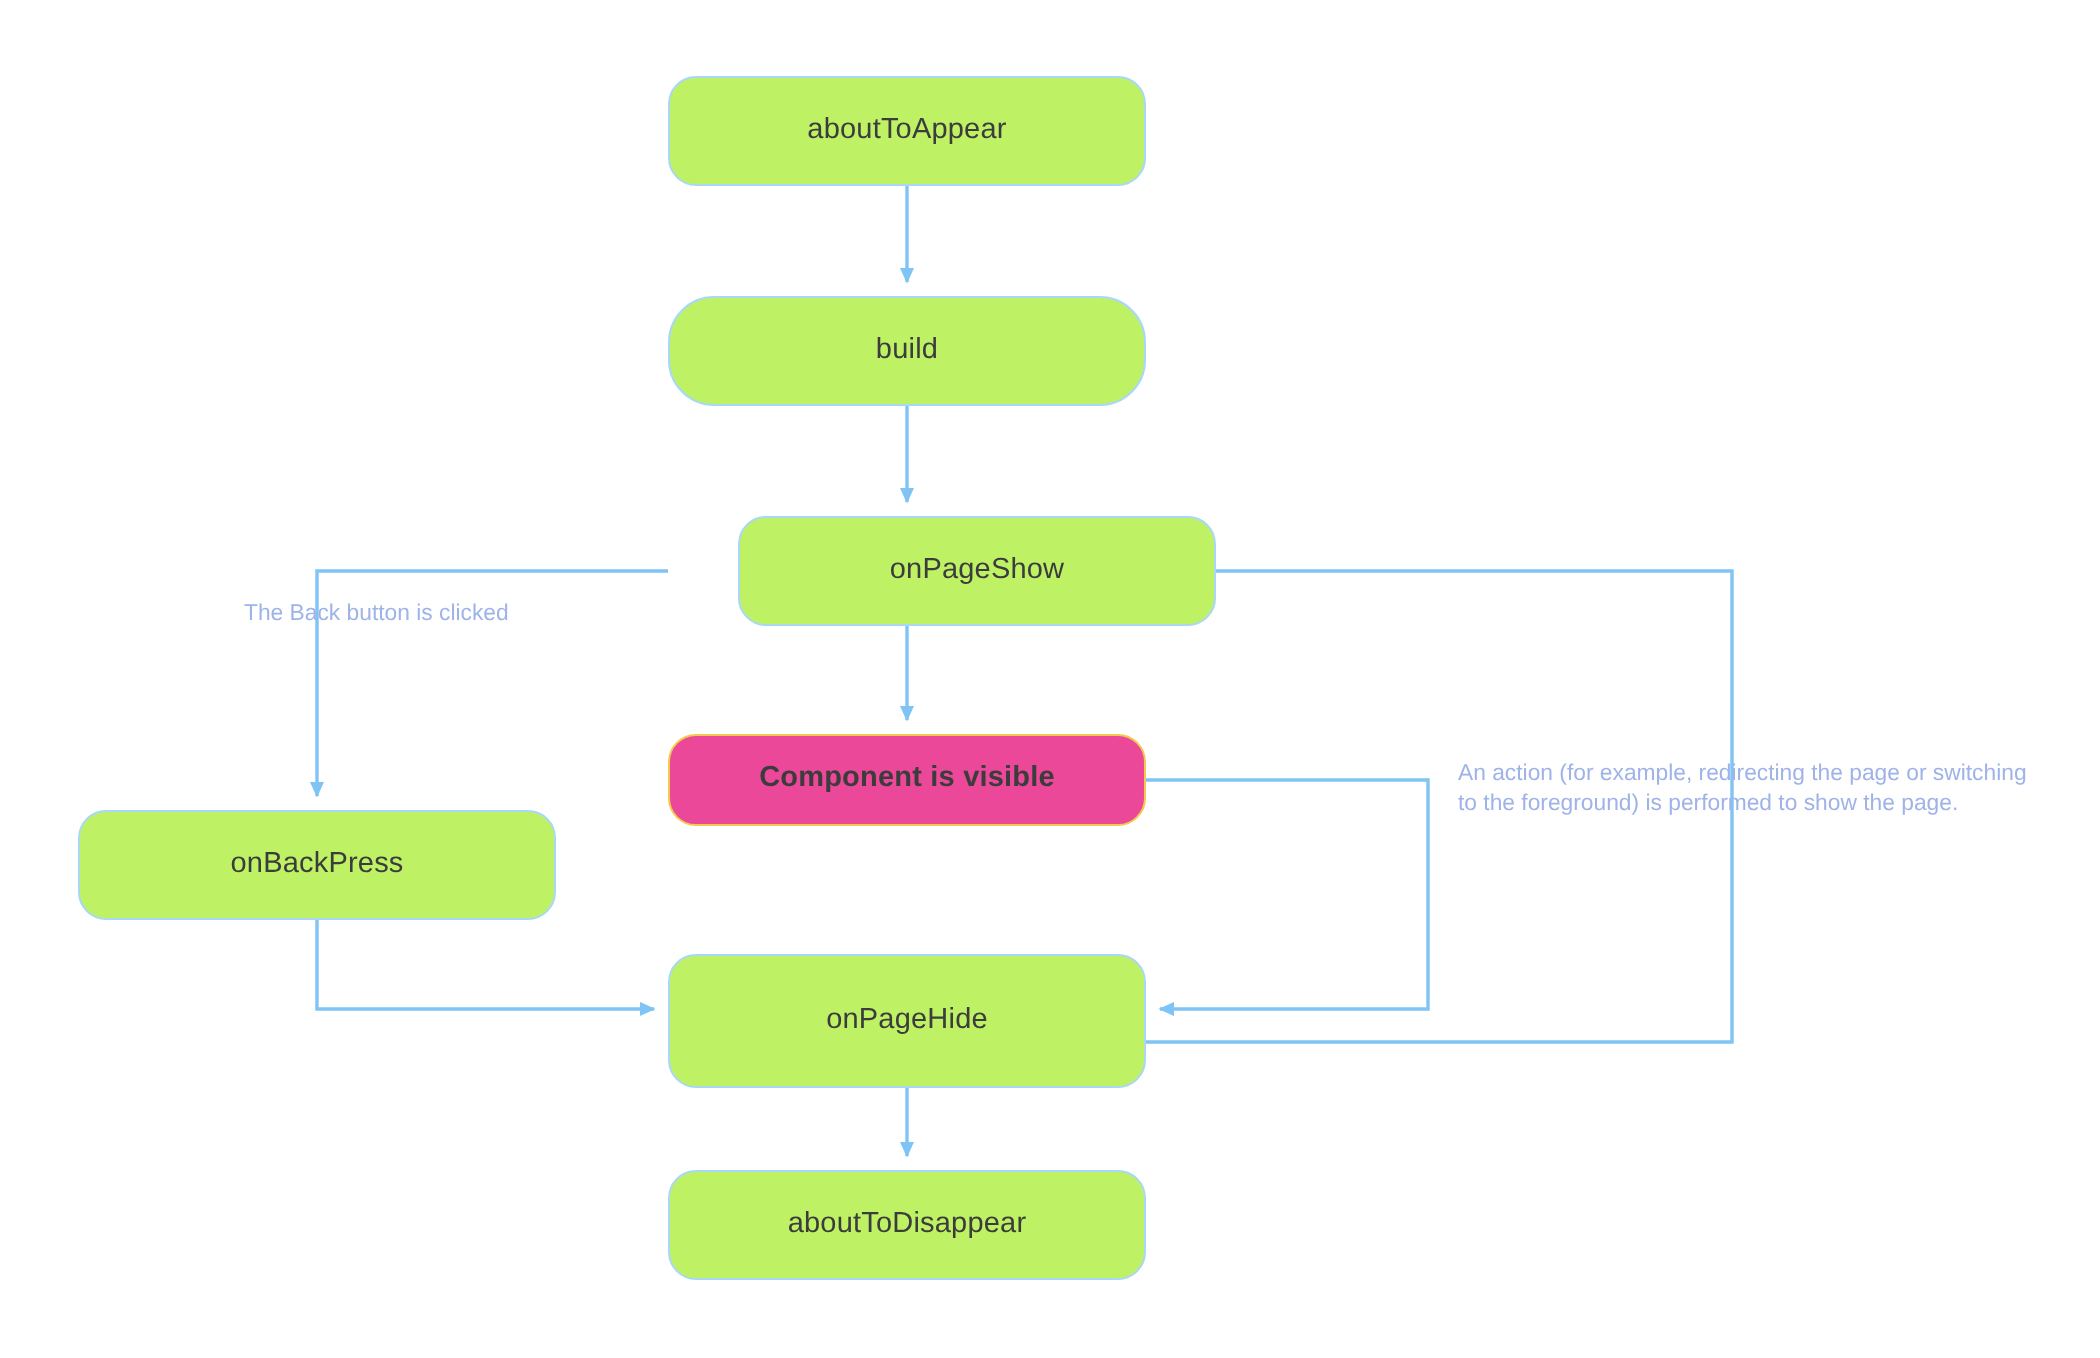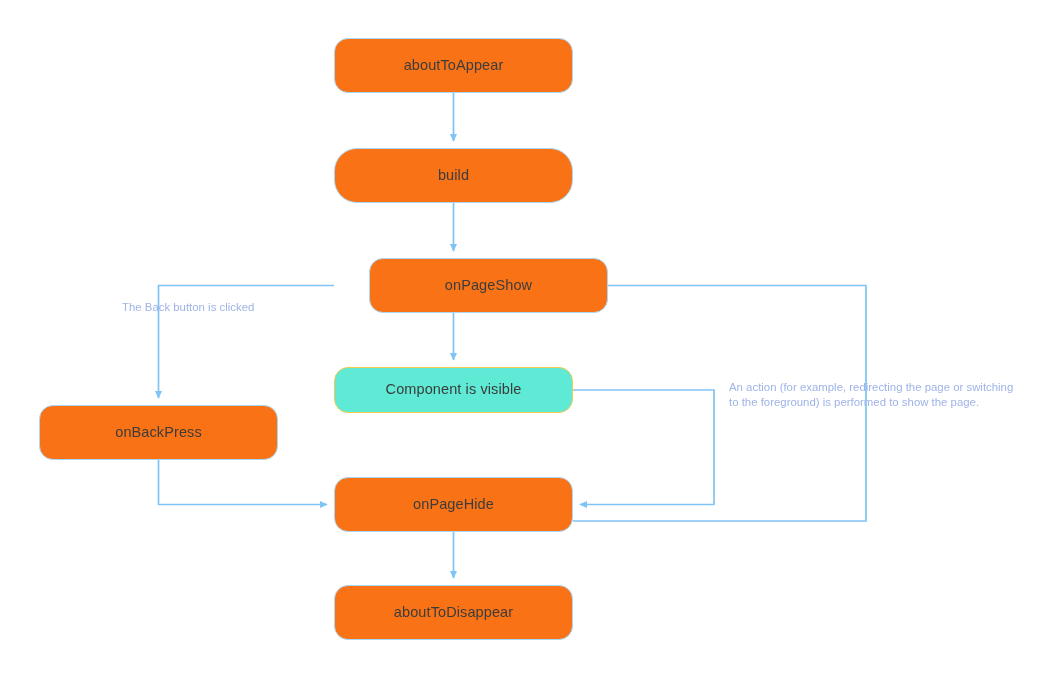--- a/index.html
+++ b/index.html
@@ -35,26 +35,27 @@
     justify-content: center;
     border-radius: 14px;
     font-size: 14.5px;
     letter-spacing: 0.1px;
     color: #3c3c3c;
     text-align: center;
     line-height: 1.2;
     z-index: 2;
   }
   .node.blue {
-    background: #f97316;
+    background: #bef264;
     border: 1.3px solid #a9d8f7;
   }
   .node.yellow {
-    background: #5eead4;
+    background: #ec4899;
     border: 1.6px solid #f3ca4e;
+    font-weight: bold;
   }
   .edge-label {
     position: absolute;
     font-size: 11.4px;
     color: #9fb3e8;
     line-height: 1.35;
     z-index: 3;
     white-space: pre-line;
   }
 </style>
@@ -103,21 +104,21 @@
   </div>
 
   <div class="node yellow" style="left:334px; top:367px; width:239px; height:46px;">
     <span>Component is visible</span>
   </div>
 
   <div class="node blue" style="left:39px; top:405px; width:239px; height:55px;">
     <span>onBackPress</span>
   </div>
 
-  <div class="node blue" style="left:334px; top:477px; width:239px; height:55px;">
+  <div class="node blue" style="left:334px; top:477px; width:239px; height:67px;">
     <span>onPageHide</span>
   </div>
 
   <div class="node blue" style="left:334px; top:585px; width:239px; height:55px;">
     <span>aboutToDisappear</span>
   </div>
 
   <div class="edge-label" style="left:82px; top:300px; width:200px;margin-left:40px;">The Back button is clicked</div>
 
   <div class="edge-label" style="left:729px; top:380px; width:320px;">An action (for example, redirecting the page or switching

